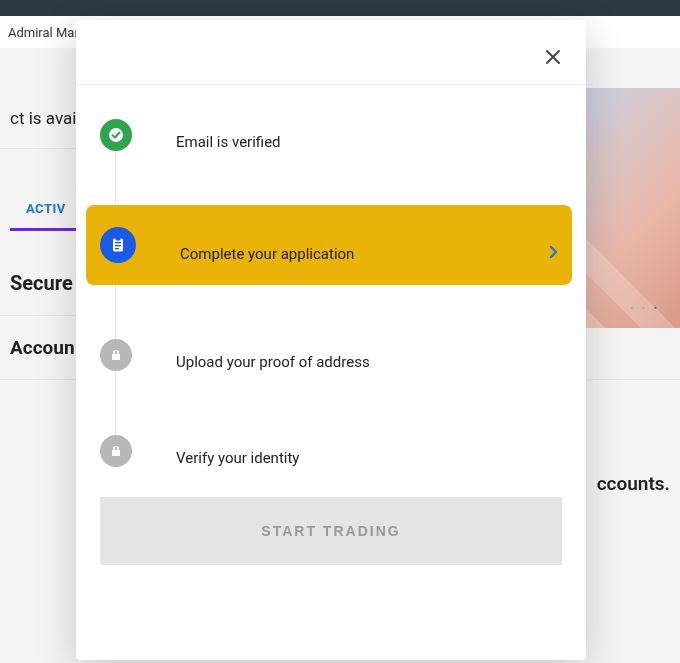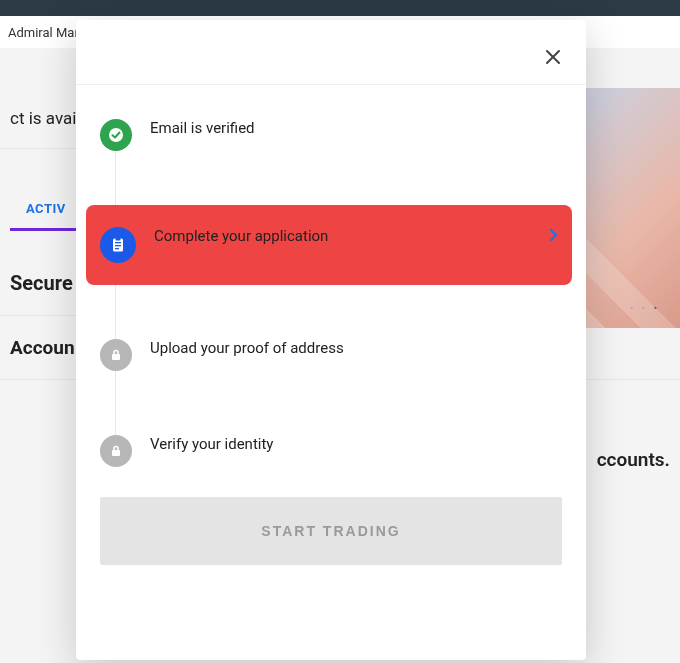--- a/index.html
+++ b/index.html
@@ -17,25 +17,25 @@
   .bg .herotext{position:absolute;top:110px;right:120px;font-size:14px;color:#333;line-height:1.6;text-align:left;}
   .bg .dots{position:absolute;top:255px;right:20px;font-size:10px;color:#aab;letter-spacing:3px;}
   .bg .dots .active{color:#1a73e8;}
 
   .modal{position:absolute;top:20px;left:76px;width:510px;height:640px;background:#fff;border-radius:4px;box-shadow:0 10px 40px rgba(0,0,0,.18);padding:24px 24px 20px 24px;box-sizing:border-box;}
   .close{position:absolute;top:28px;right:24px;cursor:pointer;color:#444;}
   .close svg{display:block;}
   .divider{border:none;border-top:1px solid #eee;margin:40px -24px 24px -24px;}
   .steps{position:relative;}
   .line{position:absolute;left:15px;top:16px;bottom:16px;width:1px;background:#e8e8e8;z-index:0;}
-  .step{display:flex;align-items:flex-start;position:relative;z-index:1;margin-bottom:44px;padding:10px 12px 10px 0;border-radius:8px;}
+  .step{display:flex;align-items:flex-end;position:relative;z-index:1;margin-bottom:44px;padding:10px 12px 10px 0;border-radius:8px;gap:26px;}
   .step:last-child{margin-bottom:20px;}
   .icon{width:32px;height:32px;border-radius:50%;display:flex;align-items:center;justify-content:center;flex-shrink:0;margin-right:18px;}
   .step-label{font-size:15px;color:#222;}
-  .step.active{background:#ef4444;padding:22px 14px;margin-left:-14px;margin-right:-10px;}
+  .step.active{background:#eab308;padding:22px 14px;margin-left:-14px;margin-right:-10px;}
   .step.active .icon{width:36px;height:36px;}
   .chev{margin-left:auto;color:#1a73e8;}
   .icon.green{background:#2ea44f;color:#fff;}
   .icon.blue{background:#1a5ae6;color:#fff;}
   .icon.grey{background:#b7b7b7;color:#fff;}
   .icon svg{display:block;}
   .cta{width:100%;height:68px;background:#e4e4e4;color:#9a9a9a;border:none;font-size:14px;font-weight:600;letter-spacing:2px;cursor:not-allowed;border-radius:2px;}
 </style>
 </head>
 <body>
@@ -51,21 +51,21 @@
     <div class="herotext">
       <span>ysis,</span><br>
       <span>with</span>
     </div>
     <div class="dots">• • <span class="active">•</span></div>
 
     <div class="row" style="padding-top:60px;">ct is avail</div>
     <div style="padding-left:10px;"><span class="tabbtn">ACTIV</span></div>
     <div class="row bold" style="margin-top:20px;font-size:20px;">Secure</div>
     <div class="row bold" style="font-size:19px;">Accoun</div>
-    <div style="position:absolute;top:400px;right:10px;font-size:19px;font-weight:600;color:#222;">ccounts.</div>
+    <div style="position:absolute;top:424px;right:10px;font-size:19px;font-weight:600;color:#222;">ccounts.</div>
   </div>
 
   <div class="modal">
     <div class="close">
       <svg width="18" height="18" viewBox="0 0 18 18">
           <path d="M3 3 L15 15 M15 3 L3 15" stroke="#444" stroke-width="2" fill="none" stroke-linecap="round"></path>
         </svg>
     </div>
     <hr class="divider">
 

